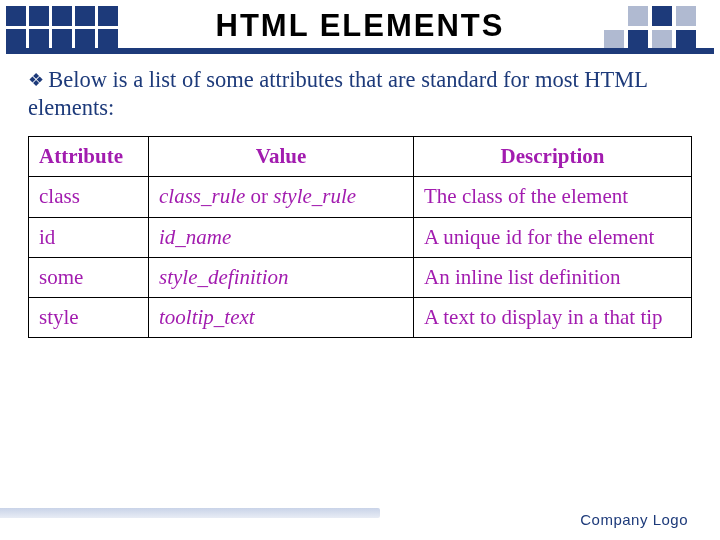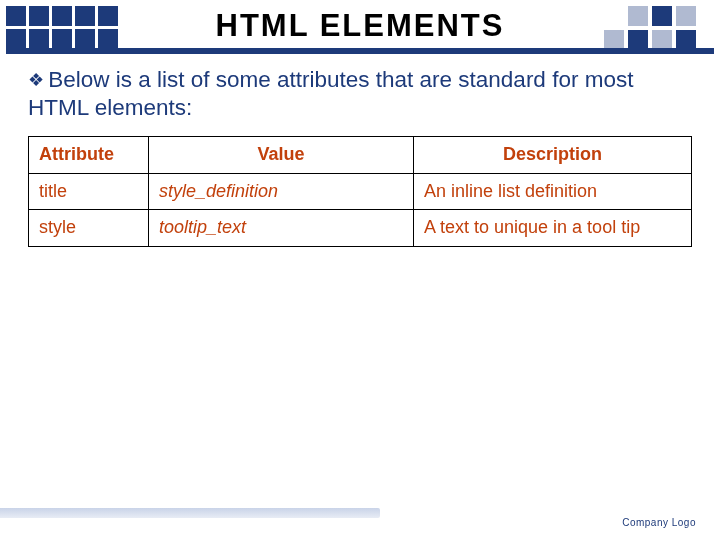--- a/index.html
+++ b/index.html
@@ -58,42 +58,43 @@
     left: 6px;
     right: 6px;
     height: 6px;
     background: #1d3a7a;
   }
   .content {
     position: absolute;
     top: 66px;
     left: 28px;
     right: 28px;
+    font-family: Liberation Serif, serif;
   }
   .bullet-line {
     font-size: 22.5px;
     color: #1d3a7a;
     line-height: 1.25;
     margin-bottom: 14px;
   }
   .bullet-icon {
     display: inline-block;
     margin-right: 4px;
     font-size: 18px;
     color: #1d3a7a;
     vertical-align: 1px;
   }
   .bullet-text {
     color: #1d3a7a;
   }
   table {
     border-collapse: collapse;
     width: 100%;
-    font-size: 18px;
-    color: #c2410c;
+    font-size: 21px;
+    color: #a21caf;
   }
   th, td {
     border: 1.5px solid #000;
     padding: 7px 10px;
     text-align: left;
     vertical-align: top;
     line-height: 1.2;
   }
   th {
     font-weight: bold;
@@ -109,22 +110,22 @@
     left: 0;
     width: 380px;
     height: 10px;
     background: linear-gradient(to bottom, #c9d3e8, #e8ecf5);
     border-top-right-radius: 2px;
     border-bottom-right-radius: 2px;
   }
   .footer-logo {
     position: absolute;
     bottom: 12px;
-    right: 24px;
-    font-size: 10px;
+    right: 32px;
+    font-size: 15px;
     color: #1d3a7a;
     letter-spacing: 0.5px;
   }
 </style>
 </head>
 <body>
 
 <div class="slide">
 
   <div class="deco-left">
@@ -159,28 +160,38 @@
     </div>
 
     <table>
       <tbody>
           <tr>
         <th class="col-attr">Attribute</th>
         <th class="col-val center">Value</th>
         <th class="center">Description</th>
       </tr>
       <tr>
-        <td>title</td>
+        <td>class</td>
+        <td><span class="italic">class_rule</span><span> or </span><span class="italic">style_rule</span></td>
+        <td>The class of the element</td>
+      </tr>
+      <tr>
+        <td>id</td>
+        <td><span class="italic">id_name</span></td>
+        <td>A unique id for the element</td>
+      </tr>
+      <tr>
+        <td>some</td>
         <td><span class="italic">style_definition</span></td>
         <td>An inline list definition</td>
       </tr>
       <tr>
         <td>style</td>
         <td><span class="italic">tooltip_text</span></td>
-        <td>A text to unique in a tool tip</td>
+        <td>A text to display in a that tip</td>
       </tr>
     </tbody>
       </table>
   </div>
 
   <div class="footer-bar"></div>
   <div class="footer-logo">Company Logo</div>
 </div>
 
 </body></html>

